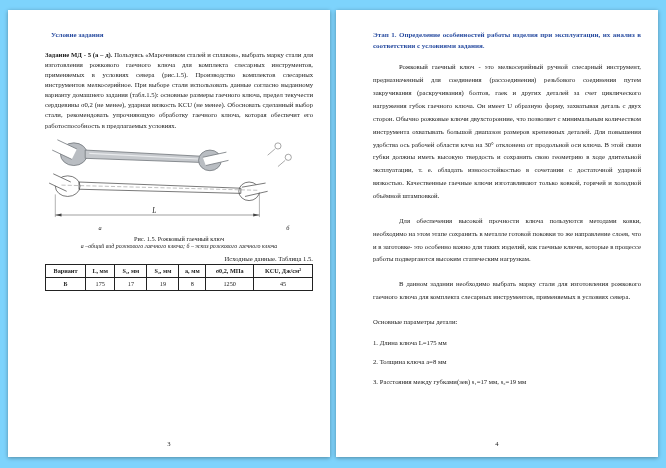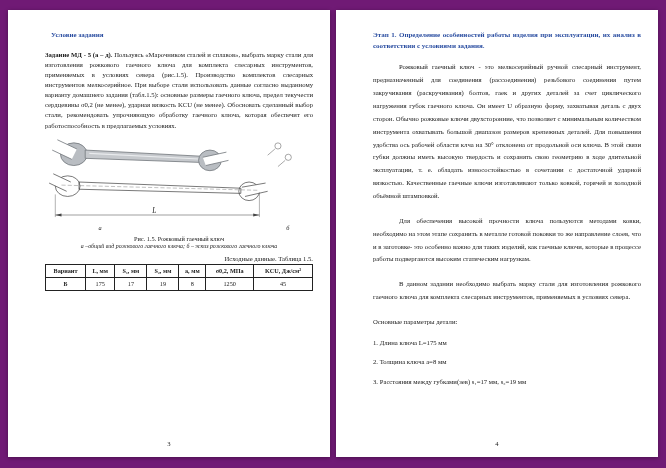--- a/index.html
+++ b/index.html
@@ -1,16 +1,16 @@
 <!DOCTYPE html>
 <html><head>
 <meta charset="utf-8">
 <style>
   html,body{margin:0;padding:0;background:#d2d3d5;}
-  .canvas{position:relative;width:666px;height:468px;background:#701a75;overflow:hidden;
+  .canvas{position:relative;width:666px;height:468px;background:#7dd3fc;overflow:hidden;
           font-family:"Liberation Serif", serif;color:#1a1a1a;}
   .page{position:absolute;top:10px;width:322px;height:447px;background:#ffffff;
         box-shadow:0 1px 4px rgba(0,0,0,0.35);}
   .page-left{left:8px;}
   .page-right{left:336px;}
   .inner{position:absolute;left:37px;right:17px;top:20px;bottom:18px;}
   .head{color:#2b4ea1;font-size:7px;font-weight:bold;margin:0 0 9px 0;line-height:1.6;}
   .page-left .head{margin-left:6px;}
   .page-right .head{text-align:justify;}
   p.body{font-size:6.7px;line-height:1.5;text-align:justify;margin:0;}

